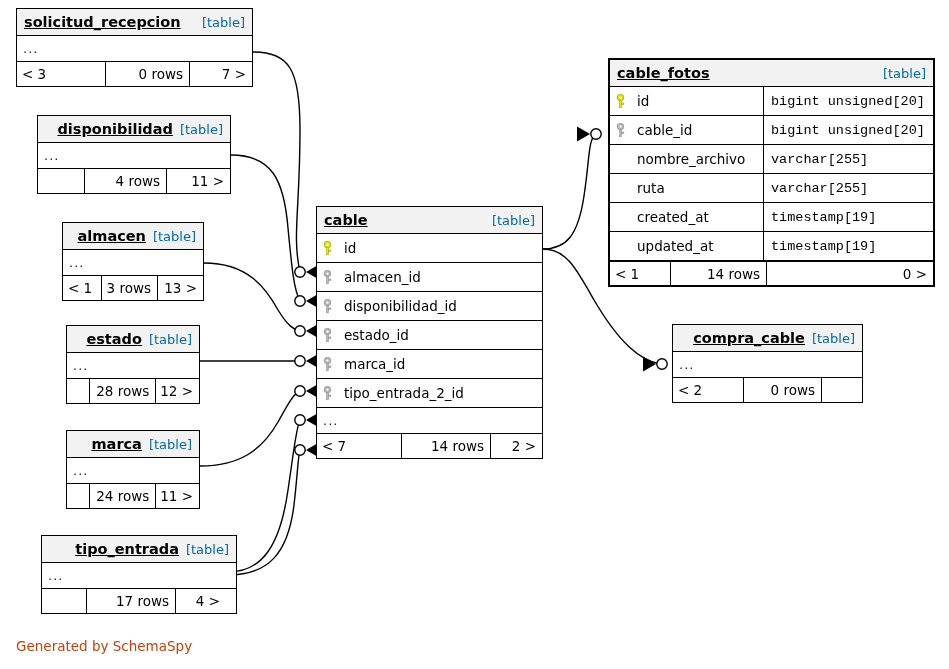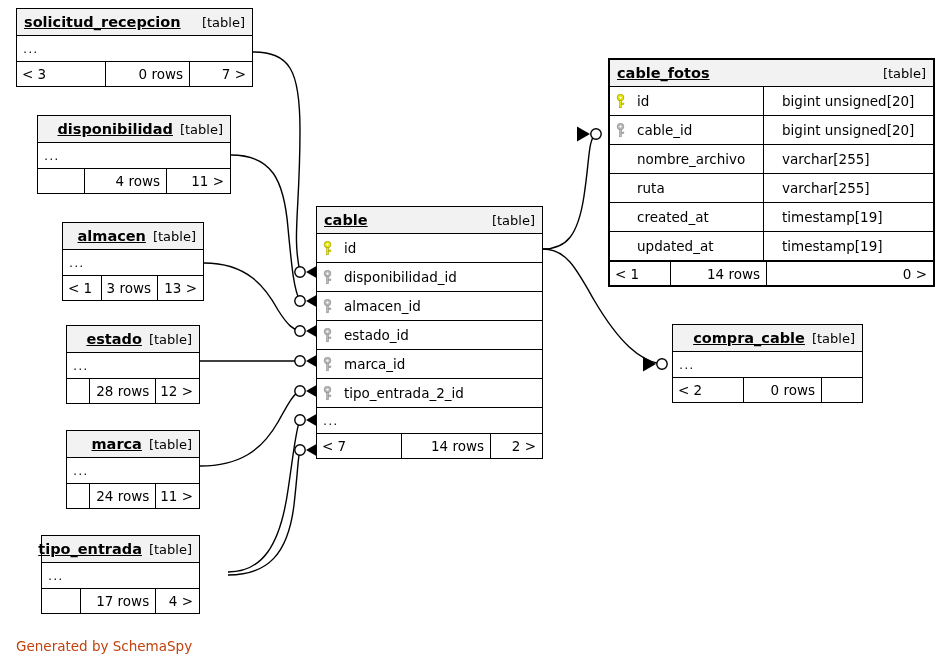--- a/index.html
+++ b/index.html
@@ -55,21 +55,21 @@
     white-space: nowrap;
   }
   .tbl-name {
     font-weight: bold;
     font-size: 14.5px;
     color: #000000;
     text-decoration: underline;
   }
   .tbl-tag {
     font-size: 13px;
-    color: #000000;
+    color: #0369a1;
     padding-left: 9px;
   }
   .tbl-header.compact {
     justify-content: flex-end;
   }
   .tbl-header.compact .tbl-tag { padding-left: 7px; }
 
   .col-row {
     display: flex;
     align-items: center;
@@ -81,25 +81,26 @@
   .col-row:last-child { border-bottom: none; }
   .col-name {
     flex: 1 1 auto;
     padding-left: 6px;
     font-size: 13.5px;
     overflow: hidden;
   }
   .col-type {
     border-left: 1px solid #000000;
     box-sizing: border-box;
-    padding-left: 18px;
+    padding-left: 7px;
     font-size: 13.5px;
     height: 100%;
     display: flex;
     align-items: center;
+    font-family: Liberation Mono, monospace;
   }
 
   .key-slot {
     width: 21px;
     min-width: 21px;
     display: flex;
     align-items: center;
     justify-content: center;
   }
   .key-icon { display: block; }
@@ -241,21 +242,21 @@
       <span class="tbl-tag">[table]</span>
     </div>
     <div class="ellipsis-row">...</div>
     <div class="footer-row">
       <div class="footer-cell fc-left" style="width:22px;"></div>
       <div class="footer-cell fc-mid" style="width:68px;">24 rows</div>
       <div class="footer-cell fc-right" style="width:43px;">11 &gt;</div>
     </div>
   </div>
 
-  <div class="table-node" style="left:41px; top:535px; width:159px;">
+  <div class="table-node" style="left:41px; top:535px; width:196px;">
     <div class="tbl-header compact">
       <span class="tbl-name">tipo_entrada</span>
       <span class="tbl-tag">[table]</span>
     </div>
     <div class="ellipsis-row">...</div>
     <div class="footer-row">
       <div class="footer-cell fc-left" style="width:44px;"></div>
       <div class="footer-cell fc-mid" style="width:90px;">17 rows</div>
       <div class="footer-cell fc-right" style="width:50px;">4 &gt;</div>
     </div>
@@ -282,33 +283,33 @@
 
     <div class="col-row">
       <span class="key-slot">
         <svg class="key-icon" width="11" height="15" viewBox="0 0 11 15">
           <circle cx="5.5" cy="3.6" r="3.3" fill="#b8b8b8" stroke="#8d8d8d" stroke-width="0.7"></circle>
           <circle cx="5.5" cy="3.6" r="1.1" fill="#ffffff"></circle>
           <rect x="4.4" y="6.2" width="2.2" height="7.6" fill="#b8b8b8" stroke="#8d8d8d" stroke-width="0.5"></rect>
           <rect x="6.6" y="9.0" width="2.3" height="1.7" fill="#b8b8b8" stroke="#8d8d8d" stroke-width="0.5"></rect>
         </svg>
       </span>
+      <span class="col-name">almacen_id</span>
+    </div>
+
+    <div class="col-row">
+      <span class="key-slot">
+        <svg class="key-icon" width="11" height="15" viewBox="0 0 11 15">
+          <circle cx="5.5" cy="3.6" r="3.3" fill="#b8b8b8" stroke="#8d8d8d" stroke-width="0.7"></circle>
+          <circle cx="5.5" cy="3.6" r="1.1" fill="#ffffff"></circle>
+          <rect x="4.4" y="6.2" width="2.2" height="7.6" fill="#b8b8b8" stroke="#8d8d8d" stroke-width="0.5"></rect>
+          <rect x="6.6" y="9.0" width="2.3" height="1.7" fill="#b8b8b8" stroke="#8d8d8d" stroke-width="0.5"></rect>
+        </svg>
+      </span>
       <span class="col-name">disponibilidad_id</span>
-    </div>
-
-    <div class="col-row">
-      <span class="key-slot">
-        <svg class="key-icon" width="11" height="15" viewBox="0 0 11 15">
-          <circle cx="5.5" cy="3.6" r="3.3" fill="#b8b8b8" stroke="#8d8d8d" stroke-width="0.7"></circle>
-          <circle cx="5.5" cy="3.6" r="1.1" fill="#ffffff"></circle>
-          <rect x="4.4" y="6.2" width="2.2" height="7.6" fill="#b8b8b8" stroke="#8d8d8d" stroke-width="0.5"></rect>
-          <rect x="6.6" y="9.0" width="2.3" height="1.7" fill="#b8b8b8" stroke="#8d8d8d" stroke-width="0.5"></rect>
-        </svg>
-      </span>
-      <span class="col-name">almacen_id</span>
     </div>
 
     <div class="col-row">
       <span class="key-slot">
         <svg class="key-icon" width="11" height="15" viewBox="0 0 11 15">
           <circle cx="5.5" cy="3.6" r="3.3" fill="#b8b8b8" stroke="#8d8d8d" stroke-width="0.7"></circle>
           <circle cx="5.5" cy="3.6" r="1.1" fill="#ffffff"></circle>
           <rect x="4.4" y="6.2" width="2.2" height="7.6" fill="#b8b8b8" stroke="#8d8d8d" stroke-width="0.5"></rect>
           <rect x="6.6" y="9.0" width="2.3" height="1.7" fill="#b8b8b8" stroke="#8d8d8d" stroke-width="0.5"></rect>
         </svg>

